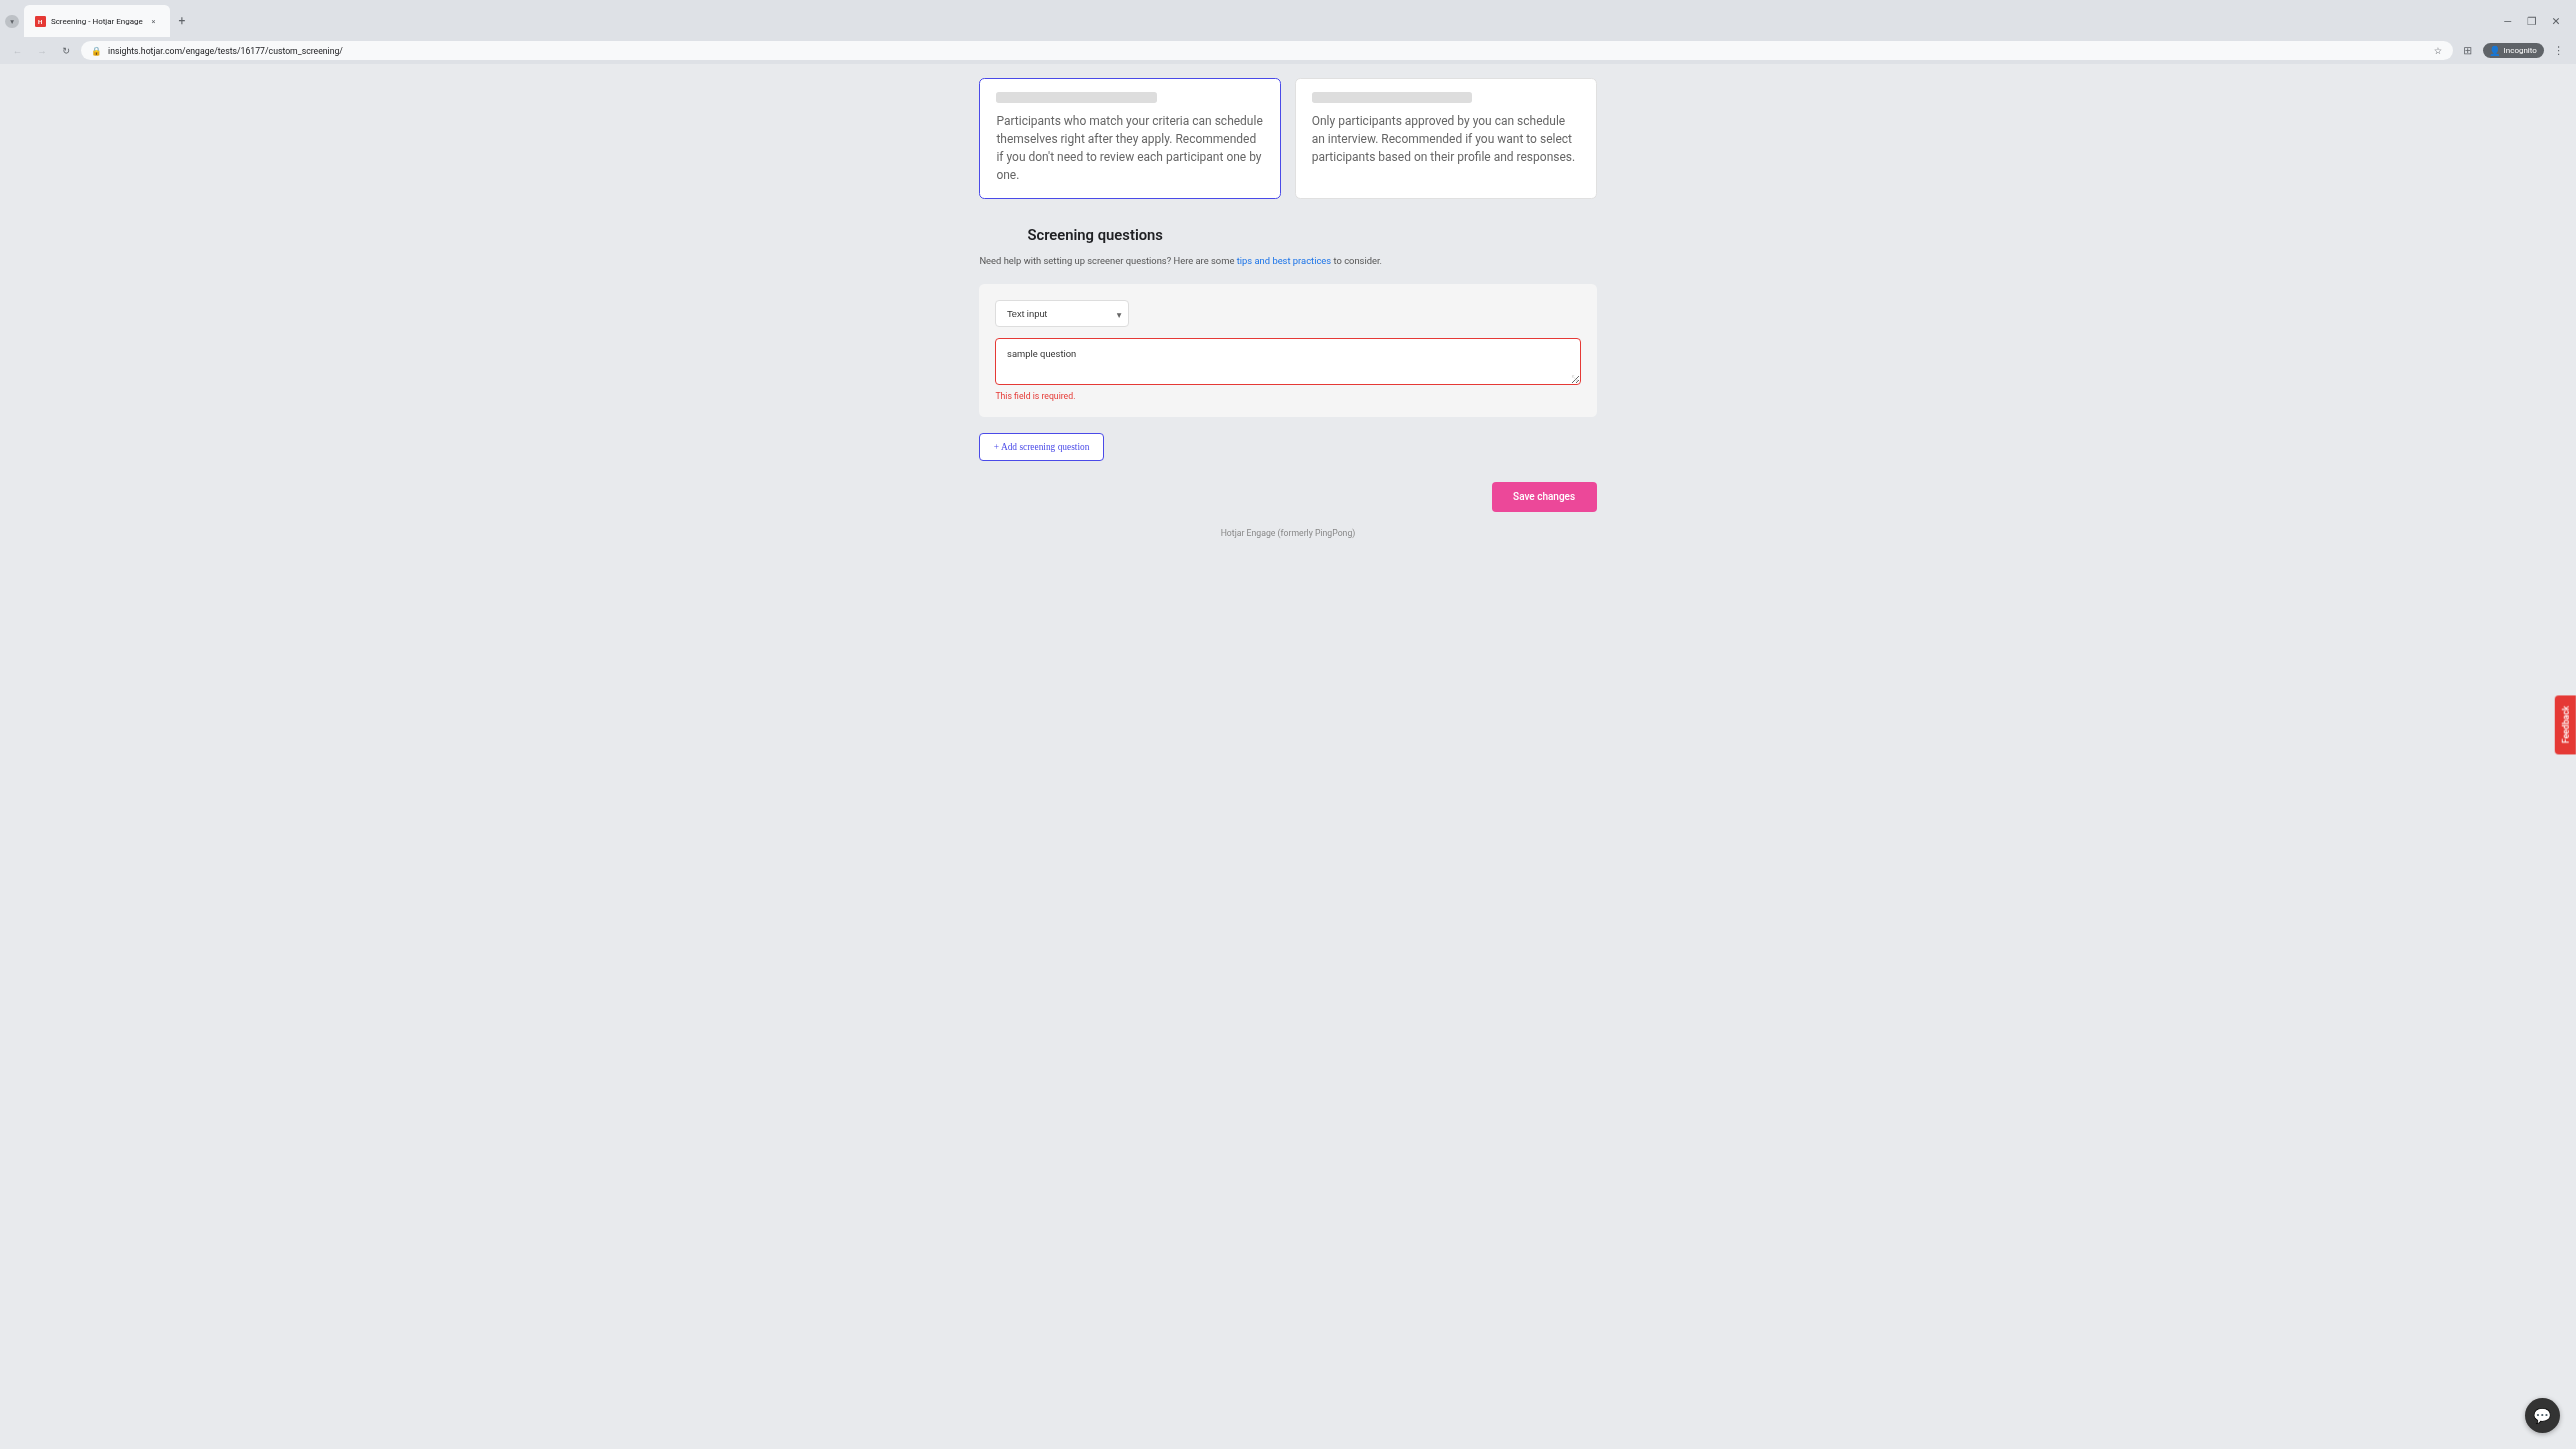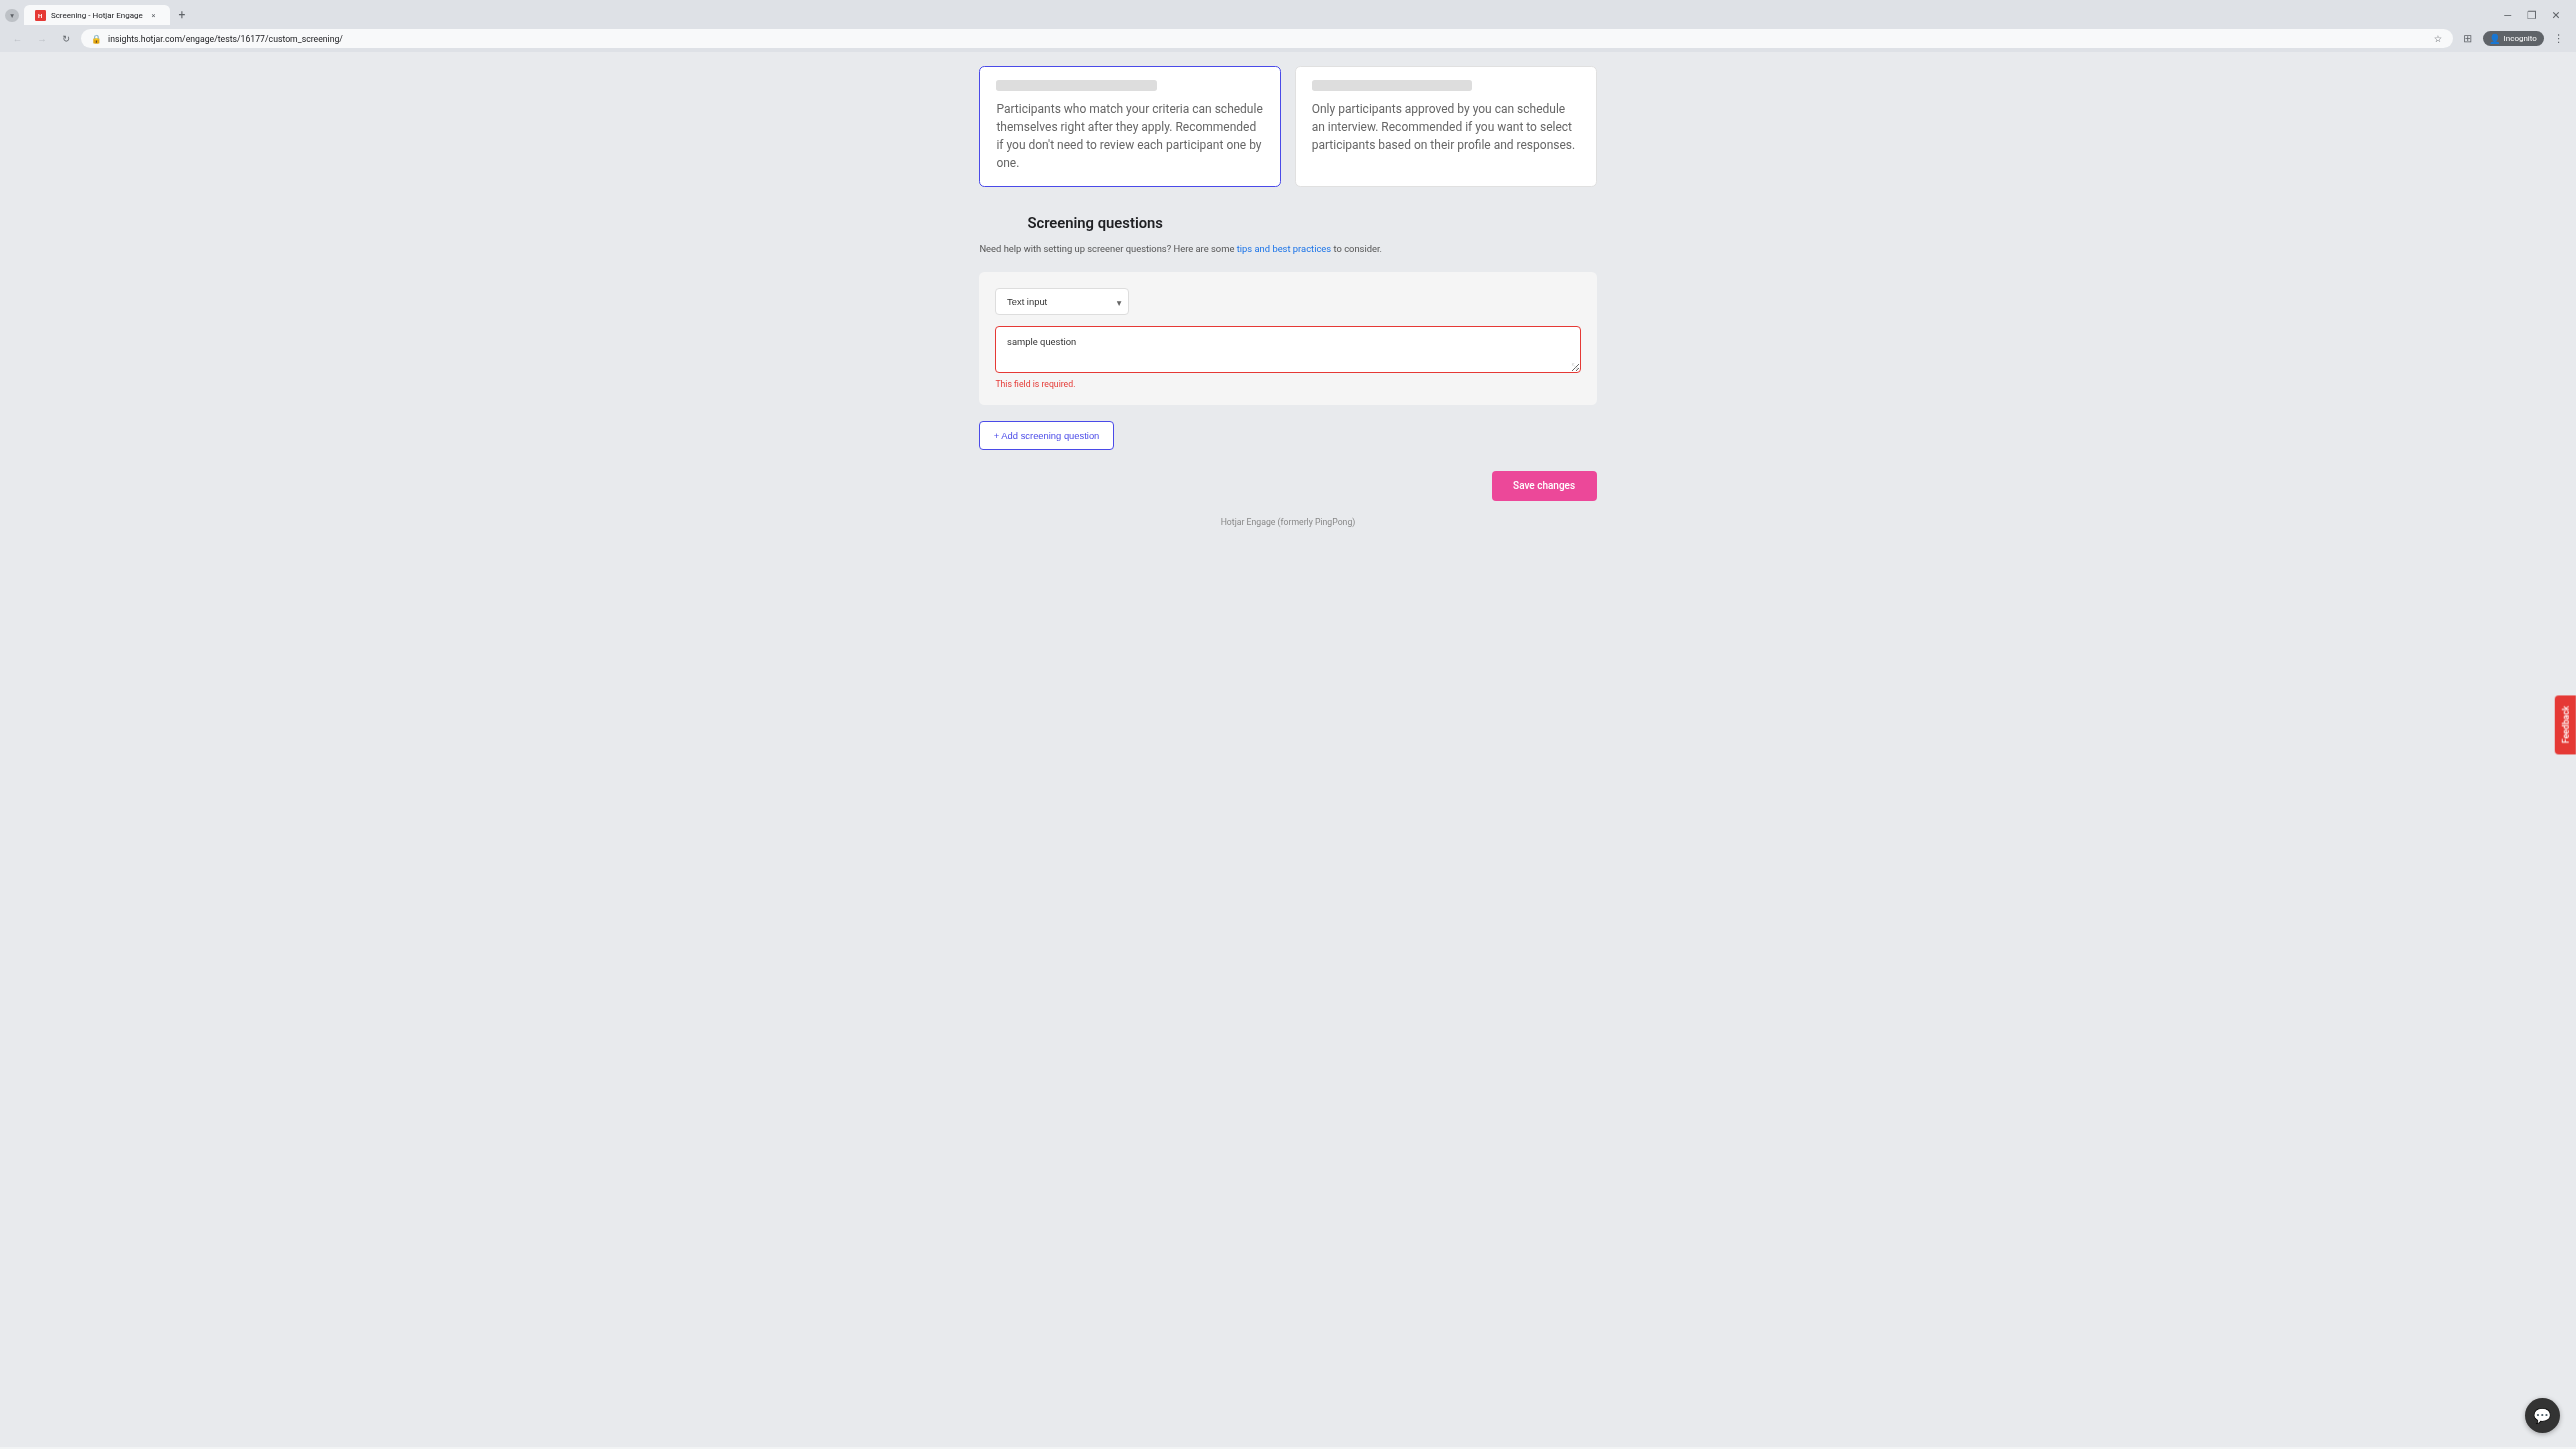--- a/index.html
+++ b/index.html
@@ -35,21 +35,21 @@
       margin-right: 2.7px;
     }
     .browser-tab {
       background: #f8f9fa;
       border-radius: 5.4px 5.4px 0 0;
       padding: 5.4px 10.7px;
       display: flex;
       align-items: center;
       gap: 5.4px;
       min-width: 134px;
-      height: 20px;
+      height: 32px;
       font-size: 8.7px;
       color: #202124;
     }
     .browser-tab .favicon {
       width: 10.7px;
       height: 10.7px;
       background: #e53935;
       border-radius: 1.3px;
       flex-shrink: 0;
       display: flex;
@@ -293,21 +293,21 @@
 
     
     .add-question-btn {
       border: 0.7px solid #4a4ae8;
       background: white;
       color: #4a4ae8;
       border-radius: 4px;
       padding: 8px 13.4px;
       font-size: 9.4px;
       cursor: pointer;
-      font-family: Liberation Sans, sans-serif;
+      font-family: Liberation Serif, serif;
       font-weight: 500;
     }
 
     
     .save-btn-row {
       display: flex;
       justify-content: flex-end;
       margin-top: 21.5px;
     }
     .save-changes-btn {

